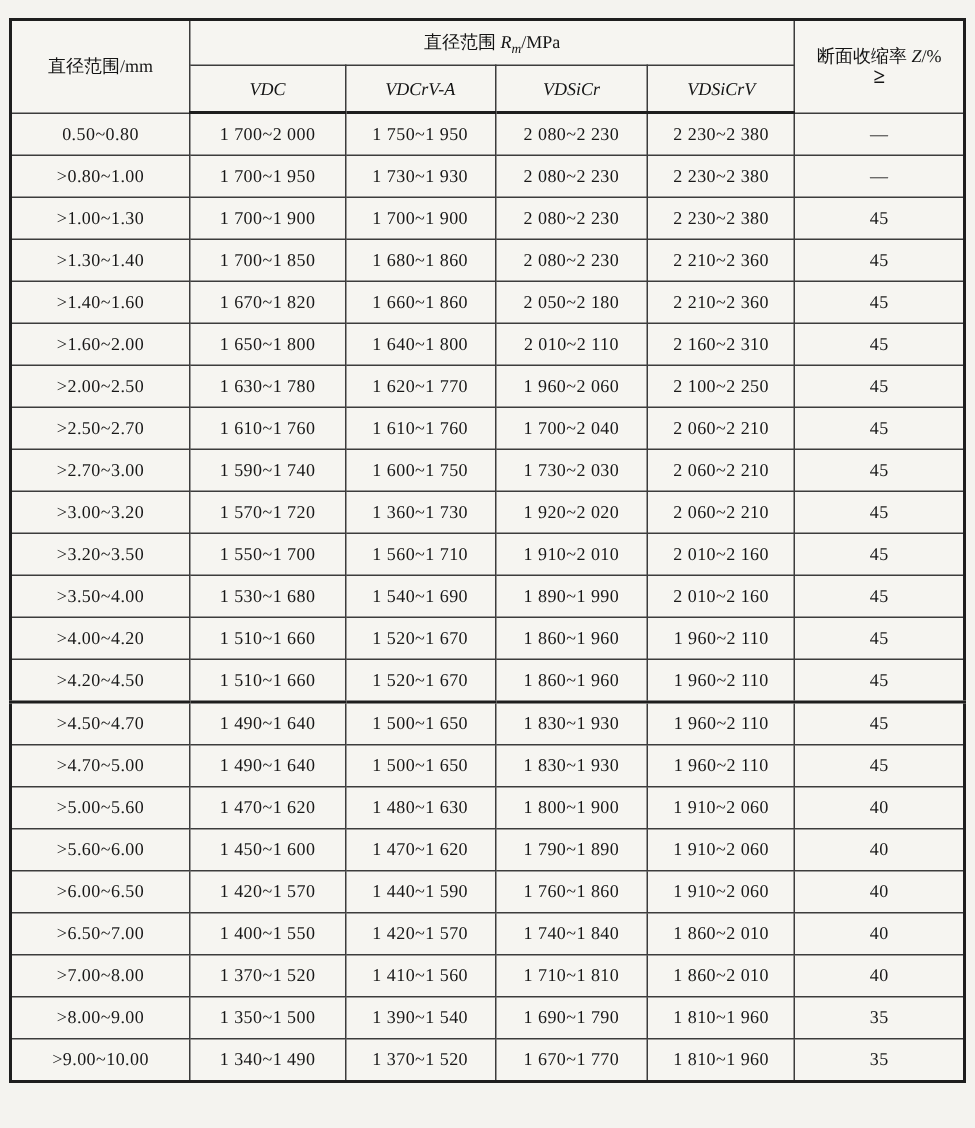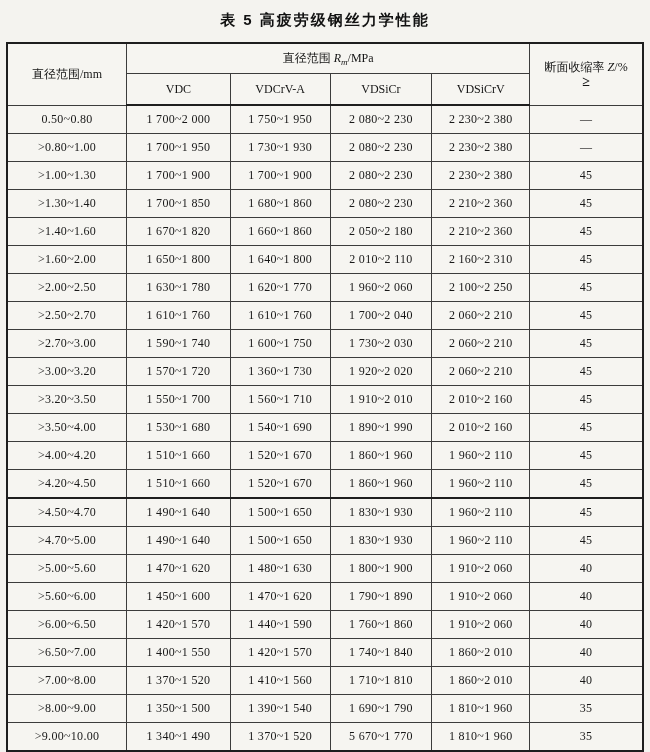--- a/index.html
+++ b/index.html
@@ -53,21 +53,21 @@
   col.c-vdsicrv { width: 15.4%; }
   col.c-z       { width: 17.8%; }
 
   thead th {
     font-weight: 400;
     font-size: 12.5px;
     color: #141414;
   }
   thead tr.h1 th { height: 29px; }
   thead tr.h2 th { height: 30px; }
-  thead tr.h2 th { border-bottom: 2px solid #1e1e1e; }
+  thead tr.h2 th { border-bottom: 2px solid #1e1e1e; font-style: italic; }
   th.span2 { border-bottom: 2px solid #1e1e1e; }
 
   .sym-italic { font-style: italic; font-family: "Liberation Serif", serif; }
   sub.sym-sub { font-size: 9px; line-height: 0; }
   .geq {
     display: block;
     font-size: 14px;
     line-height: 13px;
     font-weight: 700;
   }
@@ -79,21 +79,20 @@
     letter-spacing: 0.3px;
     color: #181818;
   }
   tbody tr.section-end td { border-bottom: 2px solid #1e1e1e; margin-top: 41px; }
 </style>
 </head>
 <body>
 
 <div class="page">
 
-  <div class="doc-title">表 5  高疲劳级钢丝力学性能</div>
 
   <table class="props">
     <colgroup>
       <col class="c-diam">
       <col class="c-vdc">
       <col class="c-vdcrva">
       <col class="c-vdsicr">
       <col class="c-vdsicrv">
       <col class="c-z">
     </colgroup>
@@ -287,20 +286,20 @@
           <td>1 350~1 500</td>
           <td>1 390~1 540</td>
           <td>1 690~1 790</td>
           <td>1 810~1 960</td>
           <td>35</td>
         </tr>
         <tr>
           <td>&gt;9.00~10.00</td>
           <td>1 340~1 490</td>
           <td>1 370~1 520</td>
-          <td>5 670~1 770</td>
+          <td>1 670~1 770</td>
           <td>1 810~1 960</td>
           <td>35</td>
         </tr>
       </tbody>
   </table>
 
 </div>
 
 </body></html>

